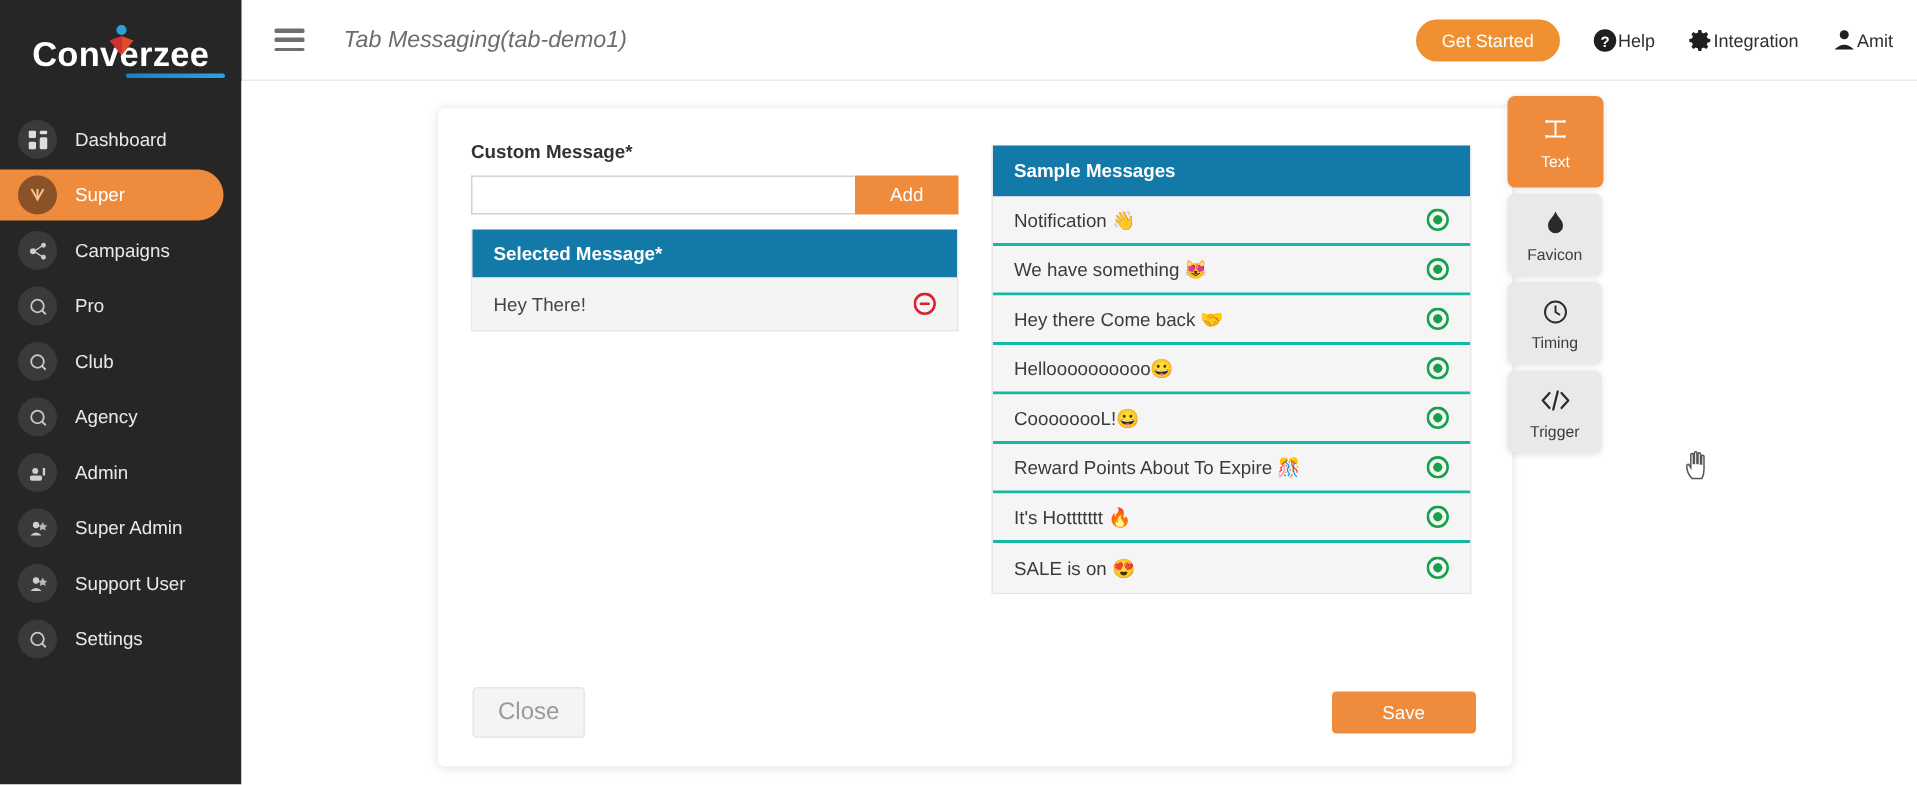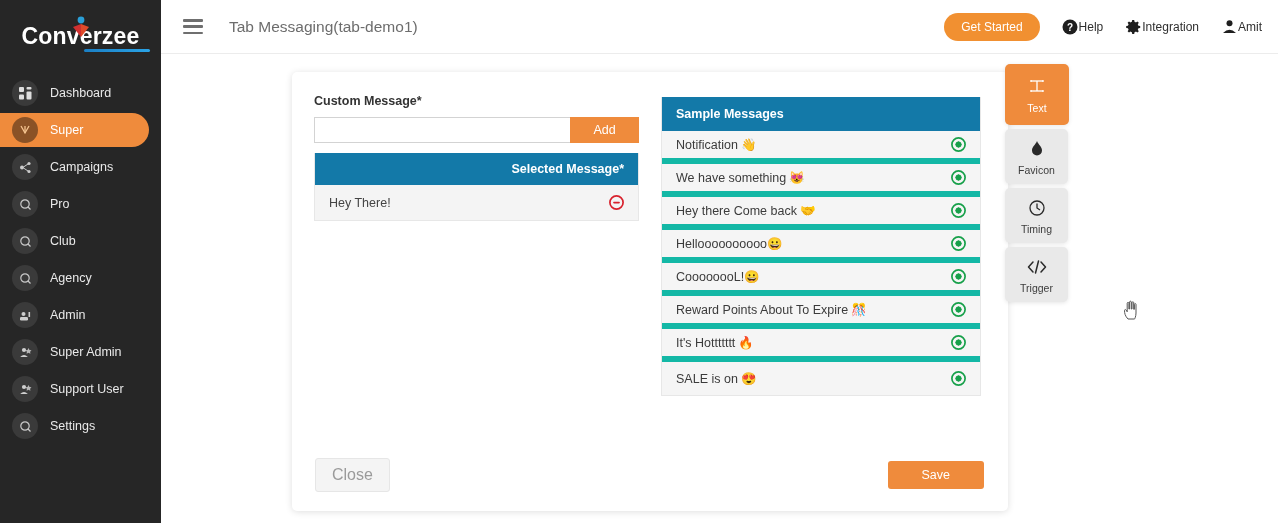--- a/index.html
+++ b/index.html
@@ -60,21 +60,21 @@
   
   #header {
     height: 54px; flex: 0 0 54px;
     border-bottom: 1px solid #ececec;
     display: flex; align-items: center;
     padding: 0 16px 0 22px;
     background: #fff;
   }
   #hamburger { width: 20px; height: 15px; display: flex; flex-direction: column; justify-content: space-between; cursor: pointer; }
   #hamburger span { display: block; height: 2.5px; background: #6f6f6f; border-radius: 1px; }
-  #page-title { margin-left: 26px; font-size: 15.5px; color: #6d6d6d; }
+  #page-title { margin-left: 26px; font-size: 15.5px; color: #6d6d6d; font-style: italic; }
   #header-right { margin-left: auto; display: flex; align-items: center; gap: 0; }
   #get-started {
     background: #f19031; color: #fff; border: none;
     font-size: 12px; font-family: inherit;
     padding: 7px 17px; border-radius: 16px; cursor: pointer;
     margin-right: 22px;
   }
   .hdr-ico { width: 17px; height: 17px; display: flex; align-items: center; justify-content: center; cursor: pointer; }
   .hdr-link { font-size: 12px; color: #2f2f2f; margin: 0 0 0 0; cursor: pointer; }
   .hdr-gap { width: 22px; }
@@ -97,42 +97,42 @@
   .input-row { display: flex; height: 26px; }
   #custom-input {
     flex: 1; border: 1px solid #d3d3d3; border-right: none;
     font-family: inherit; font-size: 12px; padding: 0 7px; color: #333;
     outline: none; background: #fff;
   }
   #add-btn {
     width: 69px; background: #ef8b3c; color: #fff; border: none;
     font-size: 12.5px; font-family: inherit; cursor: pointer;
   }
-  .panel { margin-top: 10px; border: 1px solid #e7e7e7; border-top: none; text-align: right; }
+  .panel { margin-top: 10px; border: 1px solid #e7e7e7; border-top: none; }
   .panel-head {
     background: #1379a8; color: #fff;
     font-size: 12.5px; font-weight: 700;
     padding: 9px 14px;
   }
   .sel-row {
     display: flex; align-items: center; justify-content: space-between;
     background: #f4f4f4; padding: 10px 14px; min-height: 34px; gap: 18px;
   }
   .sel-row span.txt { font-size: 12.5px; color: #444; }
 
   
   #sample-panel {
     position: absolute; left: 369px; top: 25px; width: 320px;
     border: 1px solid #e7e7e7; border-top: none;
   }
   #sample-panel .panel-head { padding: 10px 14px; }
   .msg-row {
     display: flex; align-items: center; justify-content: space-between;
     background: #f5f5f5; padding: 0 14px; height: 33px;
-    border-bottom: 6px solid #14b8a6; cursor: pointer;
+    border-bottom: 2px solid #14b8a6; cursor: pointer;
   }
   .msg-row:last-child { border-bottom: none; }
   .msg-text { font-size: 12.5px; color: #3b3b3b; }
   .add-ico { cursor: pointer; display: flex; }
 
   
   #close-btn {
     position: absolute; left: 23px; bottom: 19px;
     background: #f4f4f4; border: 1px solid #e6e6e6; color: #9a9a9a;
     font-size: 16px; font-family: inherit; padding: 7px 16px;

